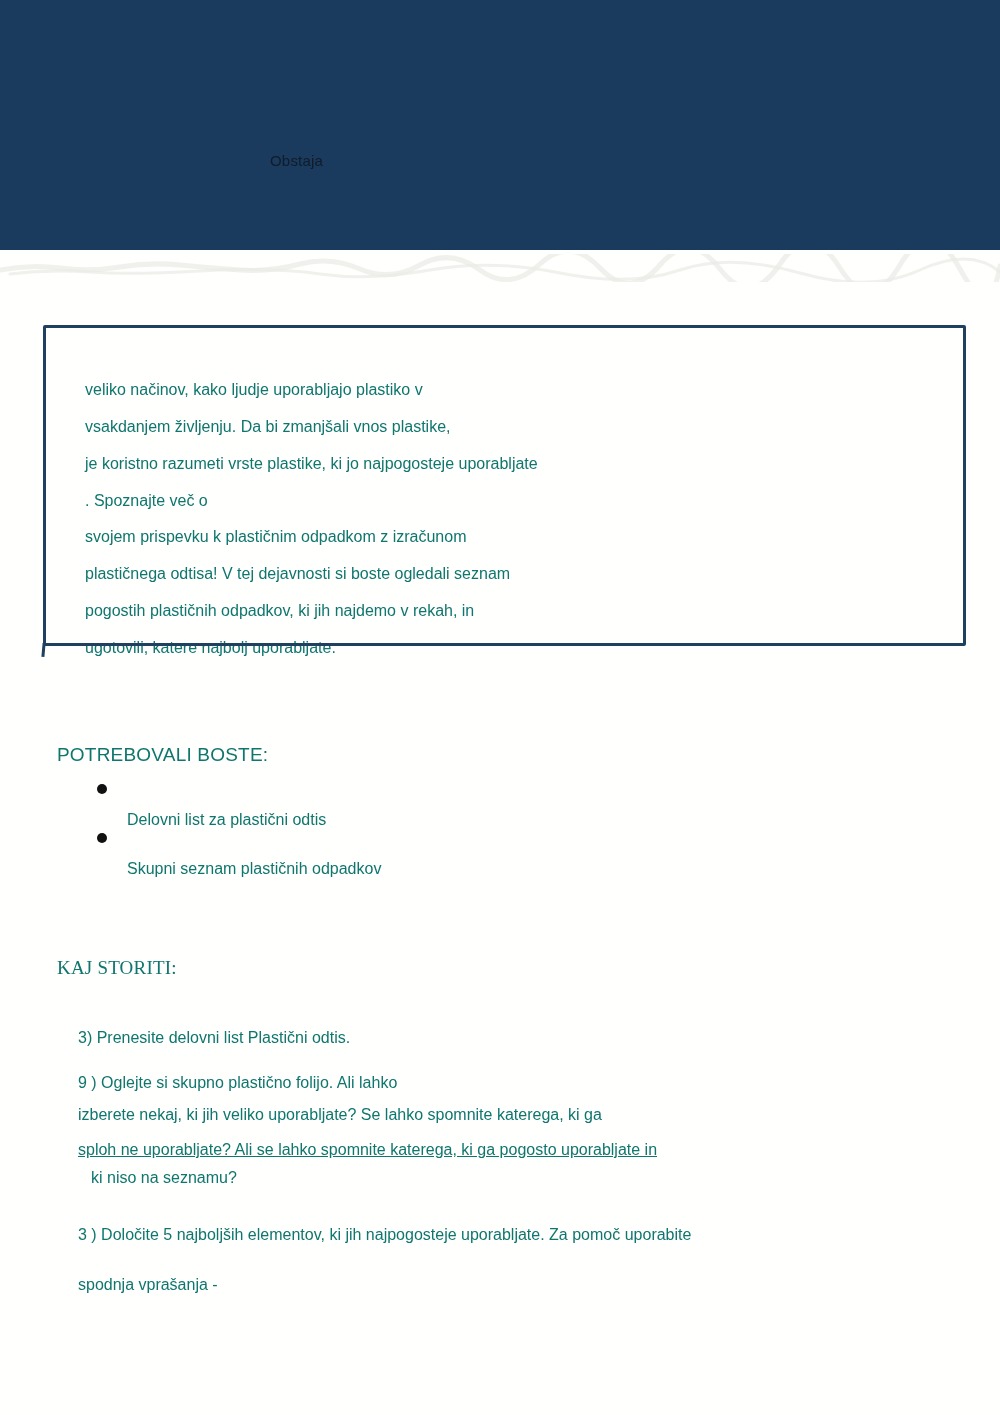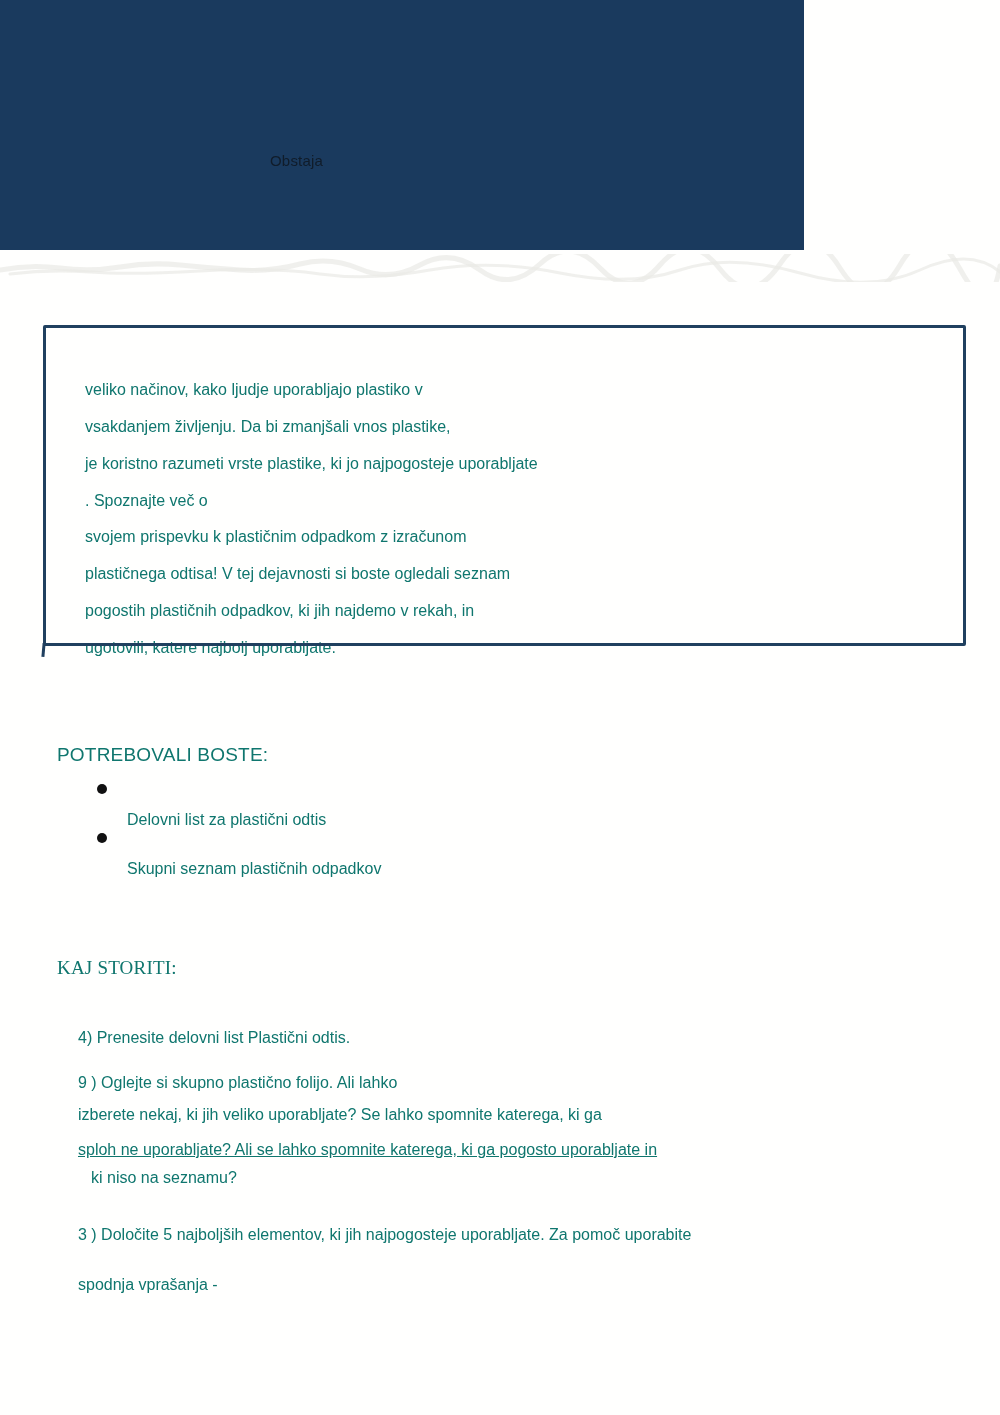--- a/index.html
+++ b/index.html
@@ -3,21 +3,21 @@
 <meta charset="utf-8">
 <style>
   html,body{margin:0;padding:0;}
   body{
     width:1000px;height:1415px;position:relative;
     background:#fffffe;color:#1f1f1f;
     font-family:"Liberation Sans",sans-serif;
     overflow:hidden;
   }
   .hero{
-    position:absolute;left:0;top:0;width:804px;height:250px;
+    position:absolute;left:0;top:0;width:1000px;height:250px;
     background:#1a3a5e;
   }
   .hero-title{
     position:absolute;left:270px;top:152px;
     font-size:15px;color:#101c2a;letter-spacing:.2px;
   }
   .squiggle{position:absolute;left:0;top:254px;z-index:0;}
   .intro-box{
     position:absolute;left:43px;top:325px;width:917px;height:315px;
     border:3px solid #20405f;border-radius:2px;z-index:3;
@@ -82,21 +82,21 @@
 
   <div class="txt heading h-materials">POTREBOVALI BOSTE:</div>
   <span class="bullet b1"></span>
   <div class="txt mat1">Delovni list za plastični odtis</div>
   <span class="bullet b2"></span>
   <div class="txt mat2">Skupni seznam plastičnih odpadkov</div>
 
   <div class="txt heading h-steps">KAJ STORITI:</div>
 
   <div>
-    <div class="txt s1l0">4) Prenesite delovni list Plastični odtis.</div>
+    <div class="txt s1l0">3) Prenesite delovni list Plastični odtis.</div>
   </div>
 
   <div>
     <div class="txt s2l0">9 ) Oglejte si skupno plastično folijo. Ali lahko</div>
     <div class="txt s2l1">izberete nekaj, ki jih veliko uporabljate? Se lahko spomnite katerega, ki ga</div>
     <div class="txt s2l2">sploh ne uporabljate? Ali se lahko spomnite katerega, ki ga pogosto uporabljate in</div>
     <div class="txt s2l3">ki niso na seznamu?</div>
   </div>
 
   <div>

